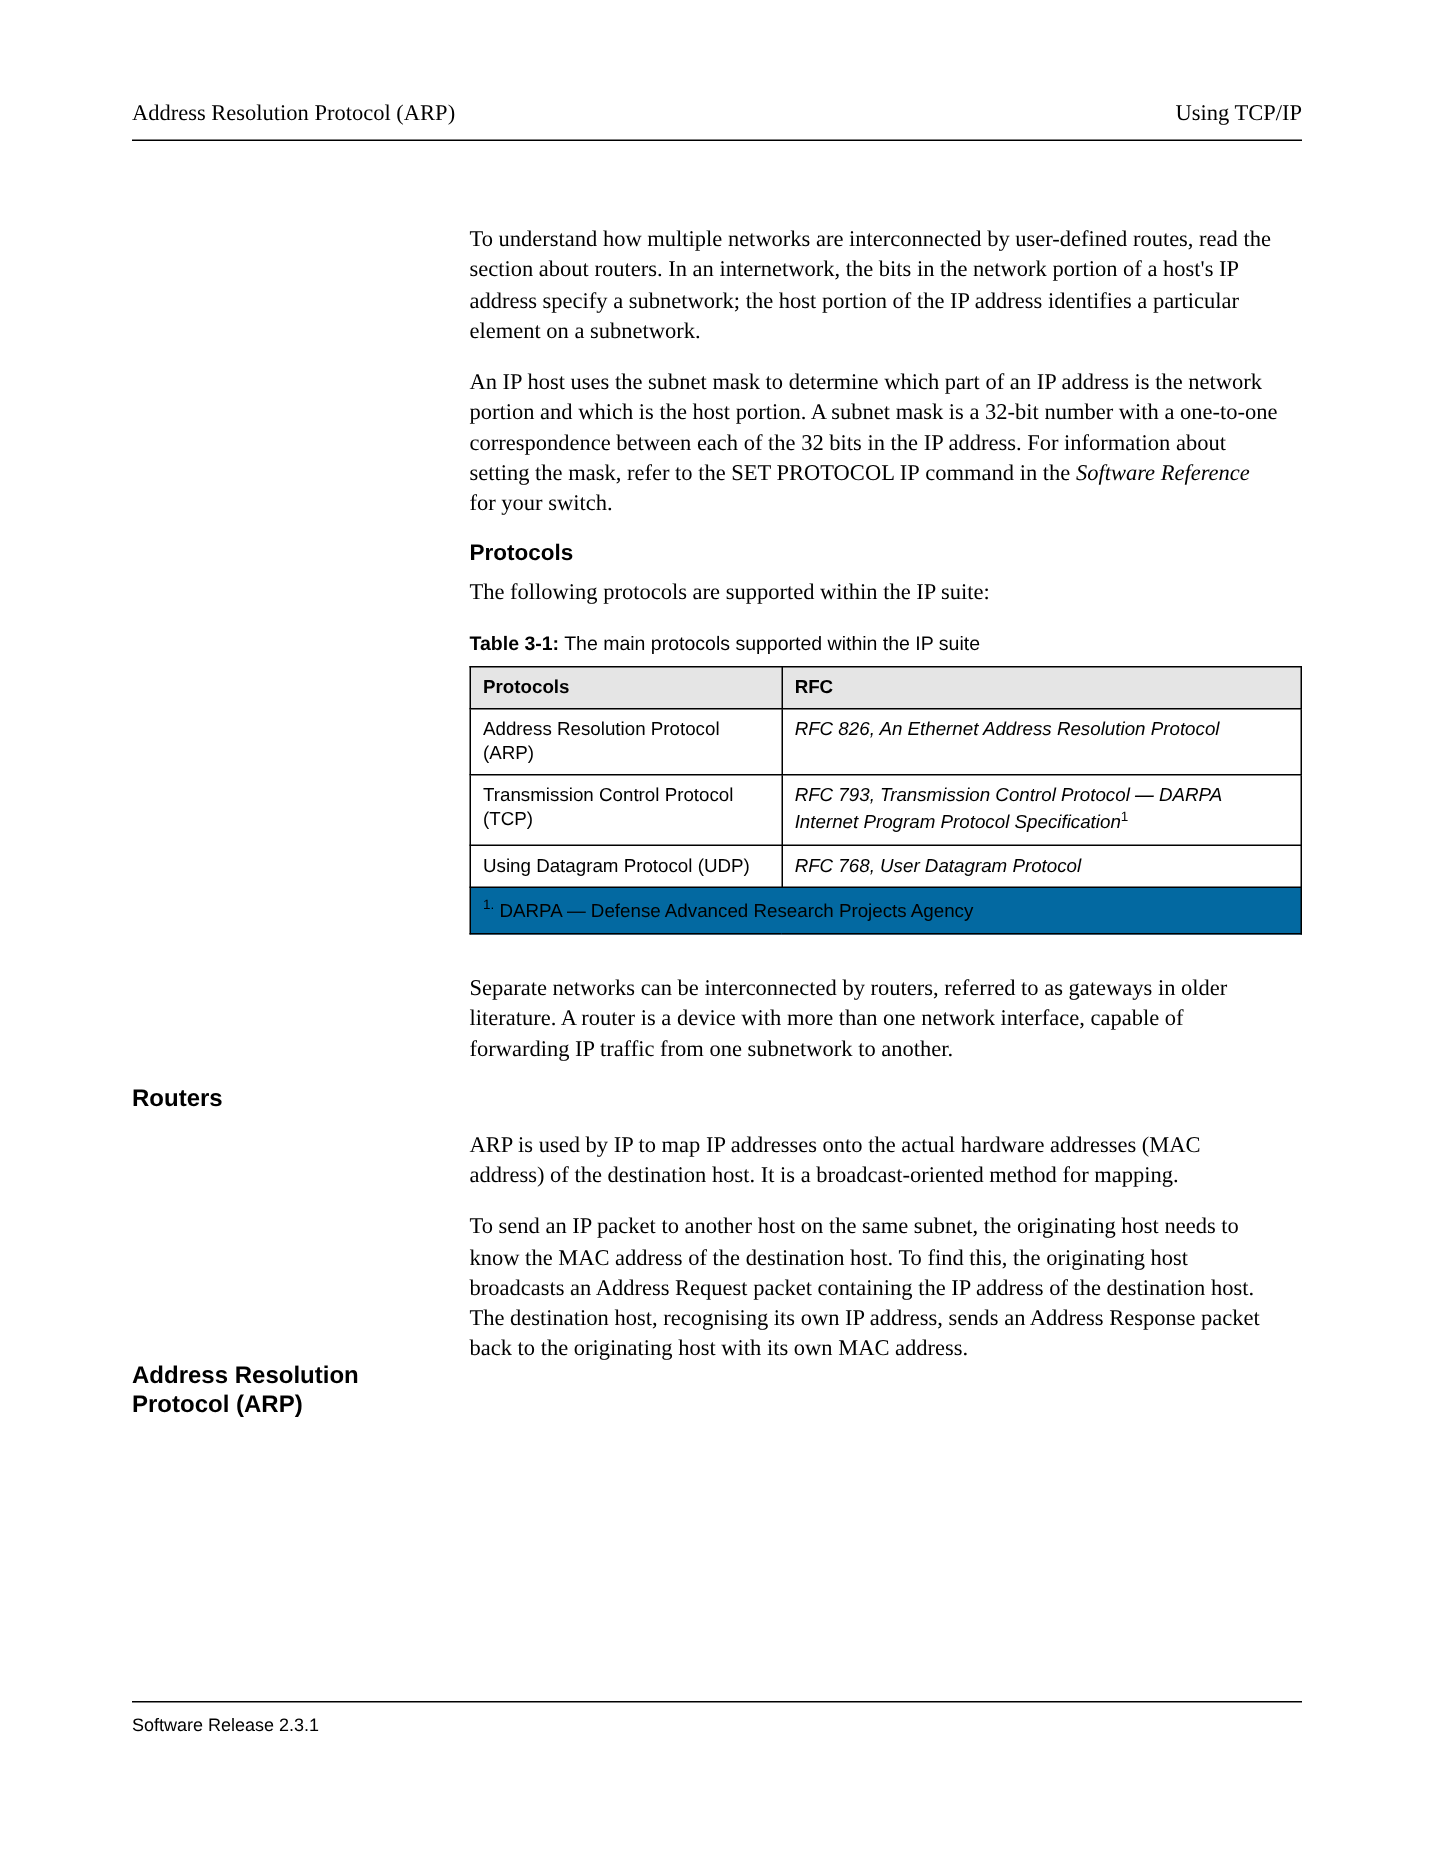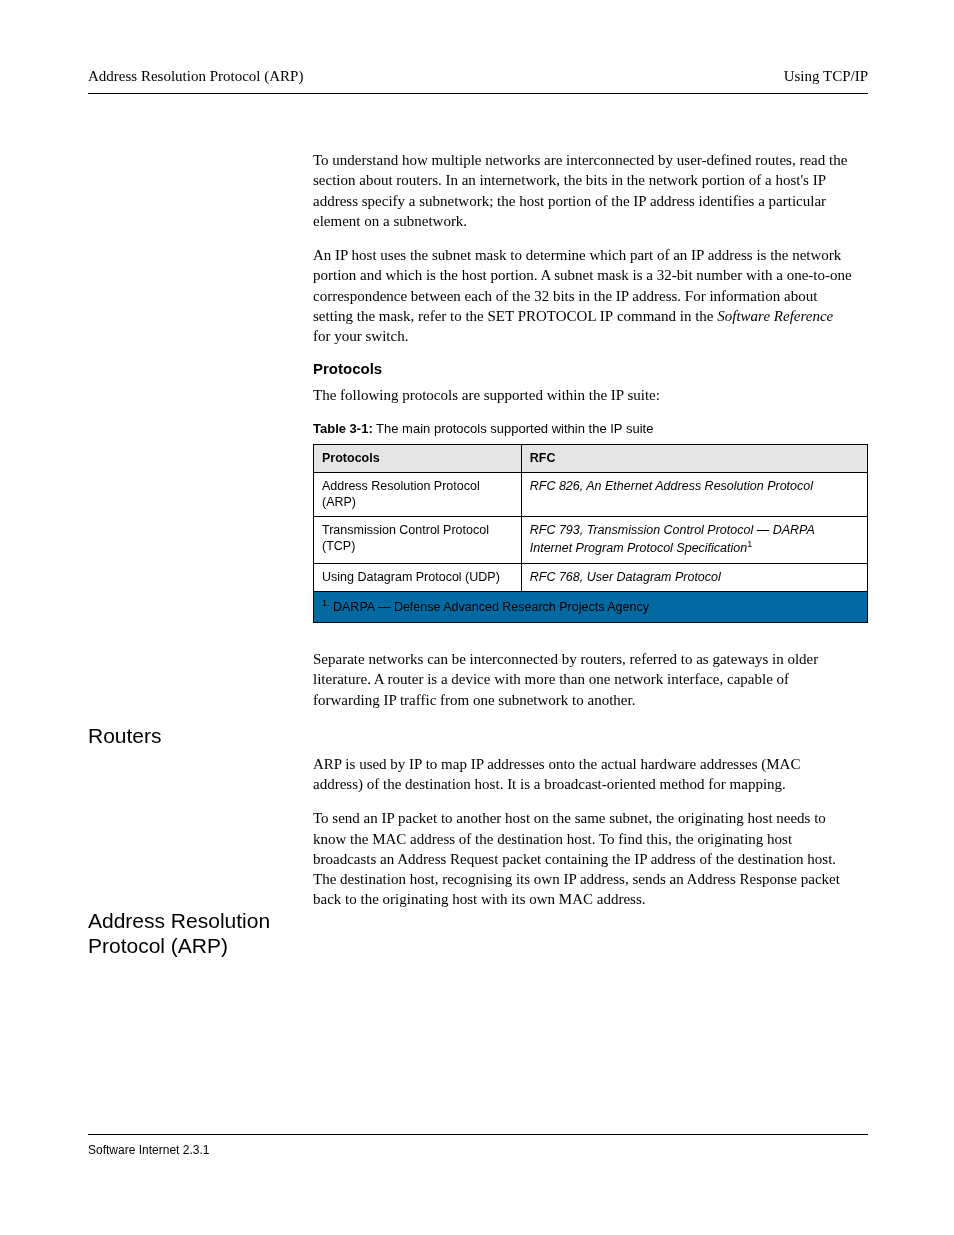--- a/index.html
+++ b/index.html
@@ -87,22 +87,22 @@
   table.protocols col.c2 { width: 62.5%; }
   table.protocols .footrow td {
     background: #0369a1;
     font-weight: normal;
   }
   .sidehead {
     position: absolute;
     left: 88px;
     width: 200px;
     font-family: Arial, Helvetica, sans-serif;
-    font-weight: normal;
-    font-size: 21px;
+    font-weight: bold;
+    font-size: 16px;
     line-height: 1.2;
   }
   .side1 { top: 723px; }
   .side2 { top: 908px; }
   .bottom-rule {
     position: absolute;
     bottom: 100px;
     left: 88px;
     right: 86px;
     border-top: 1px solid #000;
@@ -197,15 +197,15 @@
     <p style="margin-top:44px;">ARP is used by IP to map IP addresses onto the actual hardware addresses (MAC address) of the destination host. It is a broadcast-oriented method for mapping.</p>
 
     <p>To send an IP packet to another host on the same subnet, the originating host needs to know the MAC address of the destination host. To find this, the originating host broadcasts an Address Request packet containing the IP address of the destination host. The destination host, recognising its own IP address, sends an Address Response packet back to the originating host with its own MAC address.</p>
 
   </div>
 
   <div class="sidehead side1">Routers</div>
   <div class="sidehead side2">Address Resolution Protocol (ARP)</div>
 
   <div class="bottom-rule"></div>
-  <div class="foot-left">Software Internet 2.3.1</div>
+  <div class="foot-left">Software Release 2.3.1</div>
 
 </div>
 
 </body></html>

